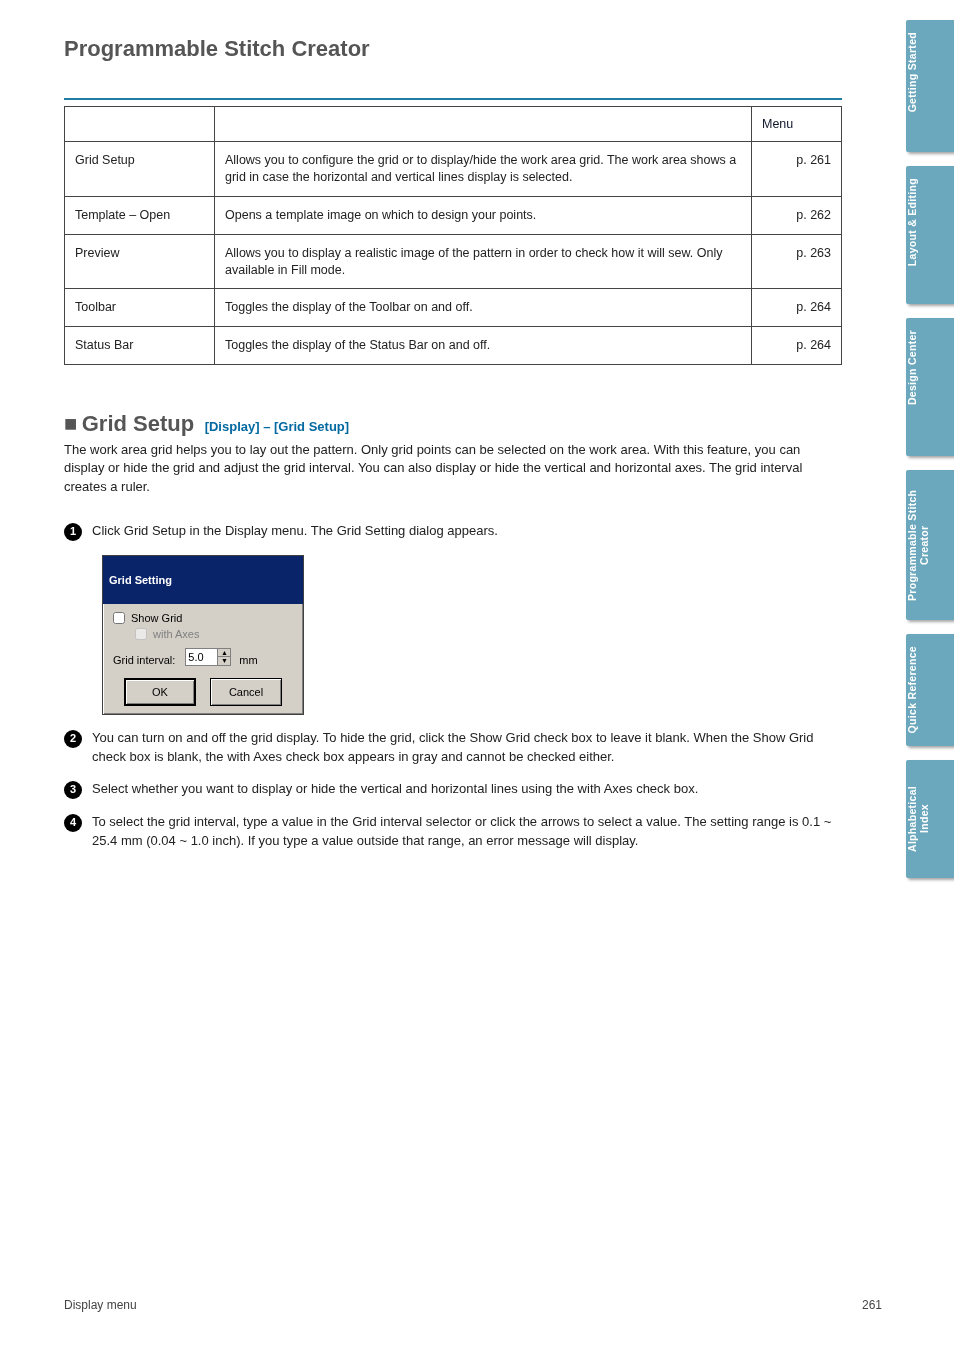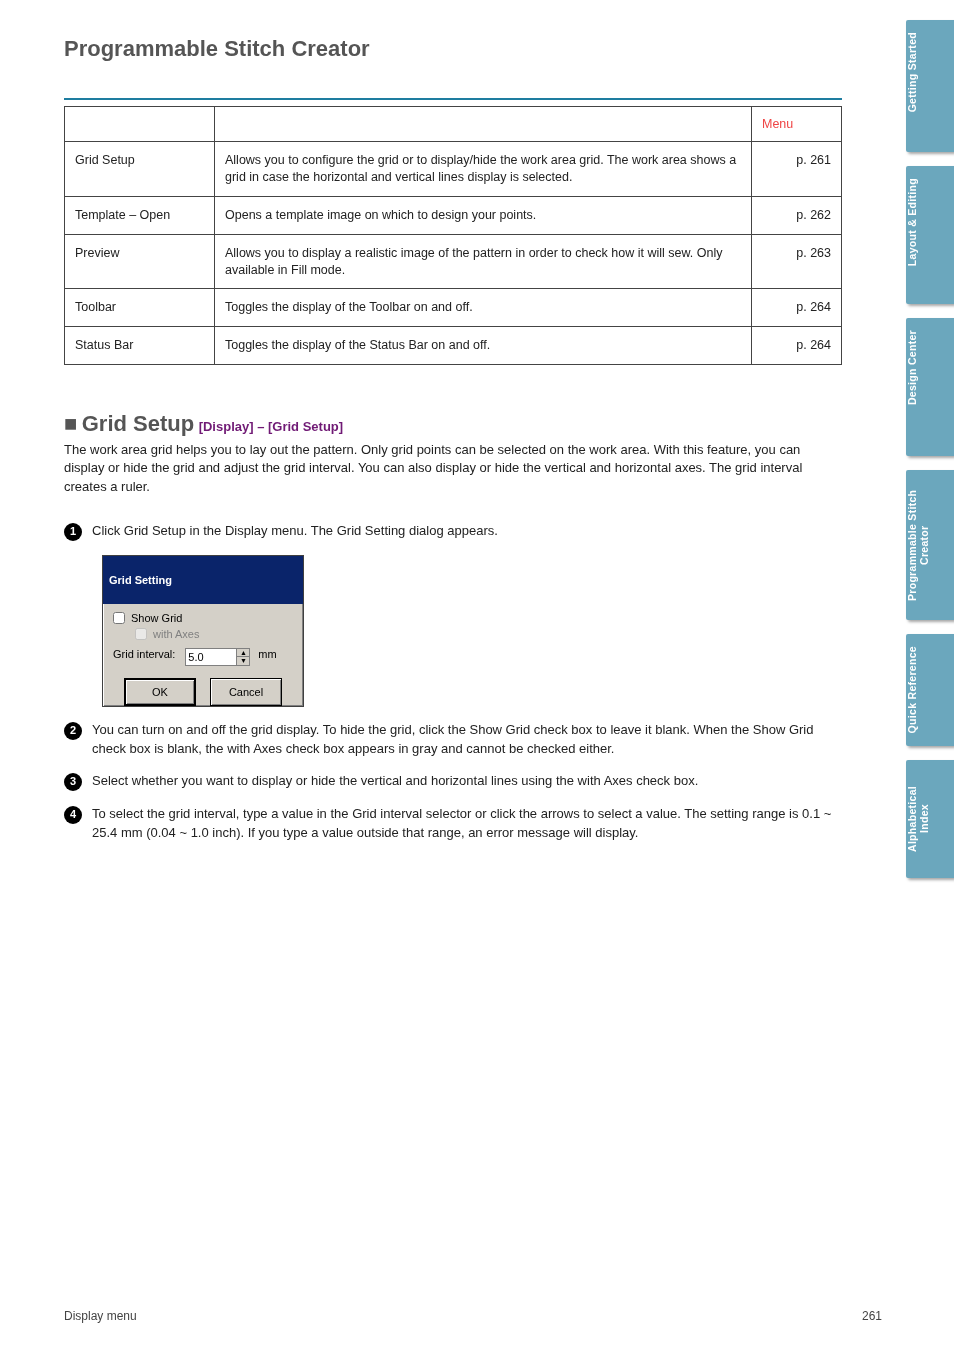--- a/index.html
+++ b/index.html
@@ -2,57 +2,57 @@
 <html><head>
 <meta charset="utf-8">
 <style>
   *{box-sizing:border-box;margin:0;padding:0}
   body{width:954px;height:1348px;font-family:Arial,Helvetica,sans-serif;background:#fff;color:#222;position:relative}
   .page{padding:36px 44px 0 64px;width:886px}
   .title-line{border-top:2px solid #1e7da0;margin:36px 0 6px 0}
   .page-title{font-size:22px;font-weight:700;color:#555;margin-bottom:28px}
   .intro{font-size:13px;margin-bottom:10px;line-height:1.4}
   table.opts{width:100%;border-collapse:collapse;font-size:12.5px}
-  table.opts th{border:1px solid #444;padding:10px 10px;text-align:left;font-weight:400;color:#ef4444;background:#fff;vertical-align:top}
+  table.opts th{border:1px solid #444;padding:10px 10px;text-align:left;font-weight:400;color:#0f172a;background:#fff;vertical-align:top}
   table.opts td{border:1px solid #444;padding:10px 10px;vertical-align:top;line-height:1.35}
   .col1{width:150px}
   .col3{width:90px;text-align:right}
   .center{text-align:center}
   .section-head{margin-top:46px}
   .sh-label{font-size:22px;font-weight:700;color:#555}
-  .sh-sub{font-size:13px;font-weight:700;color:#701a75;}
+  .sh-sub{font-size:13px;font-weight:700;color:#0369a1;margin-left:6px}
   .sec-desc{font-size:13px;margin:4px 0 26px 0;line-height:1.4}
   .steps{font-size:13px}
   .step{display:flex;align-items:flex-start;margin-bottom:14px;line-height:1.45}
   .step .bullet{width:18px;height:18px;border-radius:50%;background:#000;color:#fff;font-weight:700;display:flex;align-items:center;justify-content:center;font-size:11px;margin-right:10px;margin-top:1px;flex:0 0 18px}
   .step .txt{flex:1}
   .dialog-wrap{margin:6px 0 14px 38px}
   .dialog{width:202px;background:#d4d0c8;border:1px solid #404040;box-shadow:1px 1px 0 #fff inset,-1px -1px 0 #808080 inset;font-family:"MS Sans Serif",Tahoma,sans-serif;font-size:11px;color:#000}
   .dlg-title{background:#0a246a;color:#fff;font-weight:700;padding:18px 6px}
-  .dlg-body{padding:8px 10px 0 10px}
+  .dlg-body{padding:8px 10px 8px 10px}
   .chk{display:flex;align-items:center;margin-bottom:4px}
   .chk input{margin-right:6px;width:12px;height:12px}
   .chk.dim{color:#808080;margin-left:22px}
-  .dlg-row{display:flex;align-items:flex-start;margin-top:8px}
+  .dlg-row{display:flex;align-items:flex-end;margin-top:8px}
   .dlg-row label{flex:0 0 auto;margin-right:10px}
   .spin{display:flex;align-items:center}
-  .spin input{width:51px;height:18px;font-size:11px;padding:1px 2px;border:1px solid #808080;border-right:none;background:#fff}
+  .spin input{width:32px;height:18px;font-size:11px;padding:1px 2px;border:1px solid #808080;border-right:none;background:#fff}
   .spin-btns{display:flex;flex-direction:column;border:1px solid #808080;width:14px}
   .spin-btns span{height:8px;display:flex;align-items:center;justify-content:center;background:#d4d0c8;font-size:7px;line-height:1;border-bottom:1px solid #808080}
   .spin-btns span:last-child{border-bottom:none}
   .spin-unit{margin-left:8px}
   .dlg-btns{display:flex;justify-content:center;gap:14px;margin-top:12px}
   .dlg-btns button{width:72px;height:28px;font-size:11px;background:#d4d0c8;border:1px solid #000;box-shadow:1px 1px 0 #fff inset,-1px -1px 0 #808080 inset}
   .dlg-btns button.default{border:2px solid #000}
   
   .tabs{position:absolute;right:0;top:20px;width:48px}
   .tab{width:48px;background:#6ba7bd;margin-bottom:14px;box-shadow:2px 2px 3px rgba(0,0,0,.35);border-radius:2px 0 0 2px}
   .tab span{display:block;writing-mode:vertical-rl;transform:rotate(180deg);text-align:center;color:#fff;font-size:10.5px;font-weight:700;padding:12px 0;letter-spacing:.3px}
   
-  .footer{position:absolute;left:64px;right:72px;bottom:25px;display:flex;justify-content:space-between;font-size:12px;color:#444}
+  .footer{position:absolute;left:64px;right:72px;bottom:36px;display:flex;justify-content:space-between;font-size:12px;color:#444}
 </style>
 </head>
 <body>
 
 <div class="page">
   <div class="page-title">Programmable Stitch Creator</div>
   <div class="title-line"></div>
 
 
   <table class="opts">

